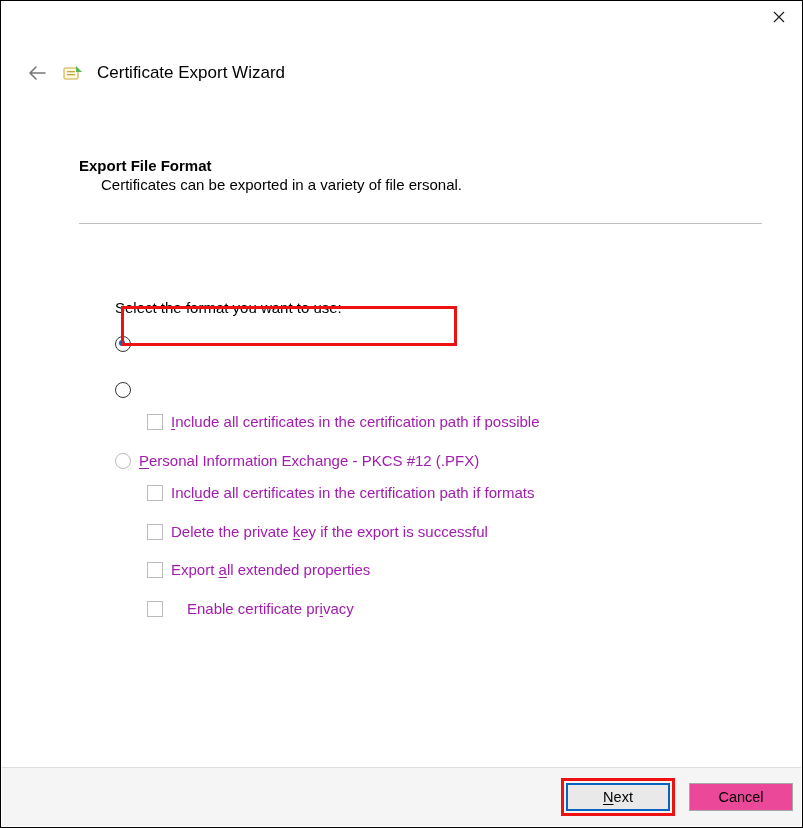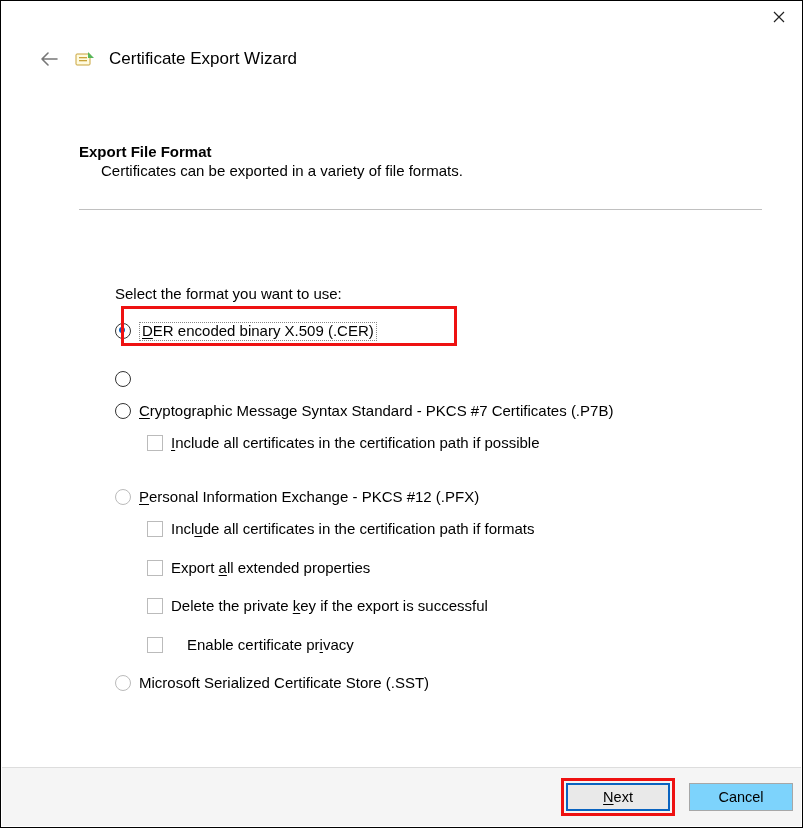--- a/index.html
+++ b/index.html
@@ -30,23 +30,23 @@
     display: flex;
     align-items: center;
     justify-content: center;
     cursor: default;
   }
   .close-btn svg { width: 12px; height: 12px; }
 
   .header-row {
     display: flex;
     align-items: center;
-    padding-left: 36px;
+    padding-left: 24px;
     gap: 12px;
-    margin-top: 0;
+    margin-top: 14px;
   }
   .back-arrow {
     width: 24px;
     display:flex;
     align-items:center;
     justify-content:center;
     color: #666;
   }
   .wizard-icon {
     width: 24px; height: 24px;
@@ -111,21 +111,21 @@
 
   .checkbox {
     width: 14px; height: 14px;
     border: 1px solid #333;
     flex: 0 0 auto;
     background: #fff;
   }
   .checkbox.disabled { border-color: #bbb; }
 
   .under { text-decoration: underline; text-underline-offset: 2px;}
-  .disabled-text { color: #000000; }
+  .disabled-text { color: #a21caf; }
 
   .dotted-box {
     border: 1px dotted #888;
     padding: 0 2px;
     display:inline-block;
   }
 
   .highlight-first {
     position: absolute;
     left: 120px;
@@ -144,21 +144,21 @@
     background: #f5f5f5;
     display: flex;
     justify-content: flex-end;
     align-items: center;
     padding-right: 8px;
     gap: 14px;
   }
   .btn {
     width: 104px;
     height: 28px;
-    background: #7dd3fc;
+    background: #ec4899;
     border: 1px solid #a7a7a7;
     font-size: 14.5px;
     display:flex; align-items:center; justify-content:center;
     font-family: inherit;
     padding:0;
   }
   .next-wrap {
     border: 3px solid #e11;
     padding: 2px;
   }
@@ -190,70 +190,61 @@
       <rect x="5" y="9" width="8" height="1.3" fill="#c9a33a"></rect>
       <rect x="5" y="12" width="8" height="1.3" fill="#c9a33a"></rect>
       <path d="M14 4 L20 10 L14 10 Z" fill="#57b65a"></path>
     </svg>
   </div>
   <div class="wizard-title">Certificate Export Wizard</div>
 </div>
 
 <div class="content">
   <div class="section-title">Export File Format</div>
-  <div class="section-sub">Certificates can be exported in a variety of file formats.</div>
+  <div class="section-sub">Certificates can be exported in a variety of file ersonal.</div>
   <hr class="hr">
 
   <div class="prompt">Select the format you want to use:</div>
 
   <div class="options">
 
     <div class="radio-row" style="margin-top:20px;">
       <span class="radio selected"></span>
-      <span class="dotted-box"><span></span><span class="under">D</span><span>ER encoded binary X.509 (.CER)</span></span>
     </div>
 
     <div class="radio-row" style="margin-top:30px;">
       <span class="radio"></span>
     </div>
 
-    <div class="radio-row">
-      <span class="radio"></span>
-      <span><span></span><span class="under">C</span><span>ryptographic Message Syntax Standard - PKCS #7 Certificates (.P7B)</span></span>
-    </div>
     <div class="check-row disabled-text">
       <span class="checkbox disabled"></span>
       <span><span></span><span class="under">I</span><span>nclude all certificates in the certification path if possible</span></span>
     </div>
 
-    <div class="radio-row disabled-text" style="margin-top:37px;">
+    <div class="radio-row disabled-text" style="margin-top:22px;">
       <span class="radio disabled"></span>
       <span><span></span><span class="under">P</span><span>ersonal Information Exchange - PKCS #12 (.PFX)</span></span>
     </div>
     <div class="check-row disabled-text">
       <span class="checkbox disabled"></span>
       <span><span>Incl</span><span class="under">u</span><span>de all certificates in the certification path if formats</span></span>
     </div>
     <div class="check-row disabled-text" style="margin-top:22px;">
       <span class="checkbox disabled"></span>
+      <span><span>Delete the private </span><span class="under">k</span><span>ey if the export is successful</span></span>
+    </div>
+    <div class="check-row disabled-text" style="margin-top:22px;">
+      <span class="checkbox disabled"></span>
       <span><span>Export </span><span class="under">a</span><span>ll extended properties</span></span>
     </div>
-    <div class="check-row disabled-text" style="margin-top:22px;">
-      <span class="checkbox disabled"></span>
-      <span><span>Delete the private </span><span class="under">k</span><span>ey if the export is successful</span></span>
-    </div>
     <div class="check-row disabled-text" style="margin-top:22px;gap:24px;">
       <span class="checkbox disabled"></span>
       <span><span>Enable certificate pr</span><span class="under">i</span><span>vacy</span></span>
     </div>
 
-    <div class="radio-row disabled-text" style="margin-top:22px;">
-      <span class="radio disabled"></span>
-      <span>Microsoft Serialized Certificate Store (.SST)</span>
-    </div>
 
   </div>
 </div>
 
 <div class="highlight-first"></div>
 
 <div class="footer">
   <div class="next-wrap">
     <button class="btn">
       <span><span class="under">N</span><span>ext</span></span>

